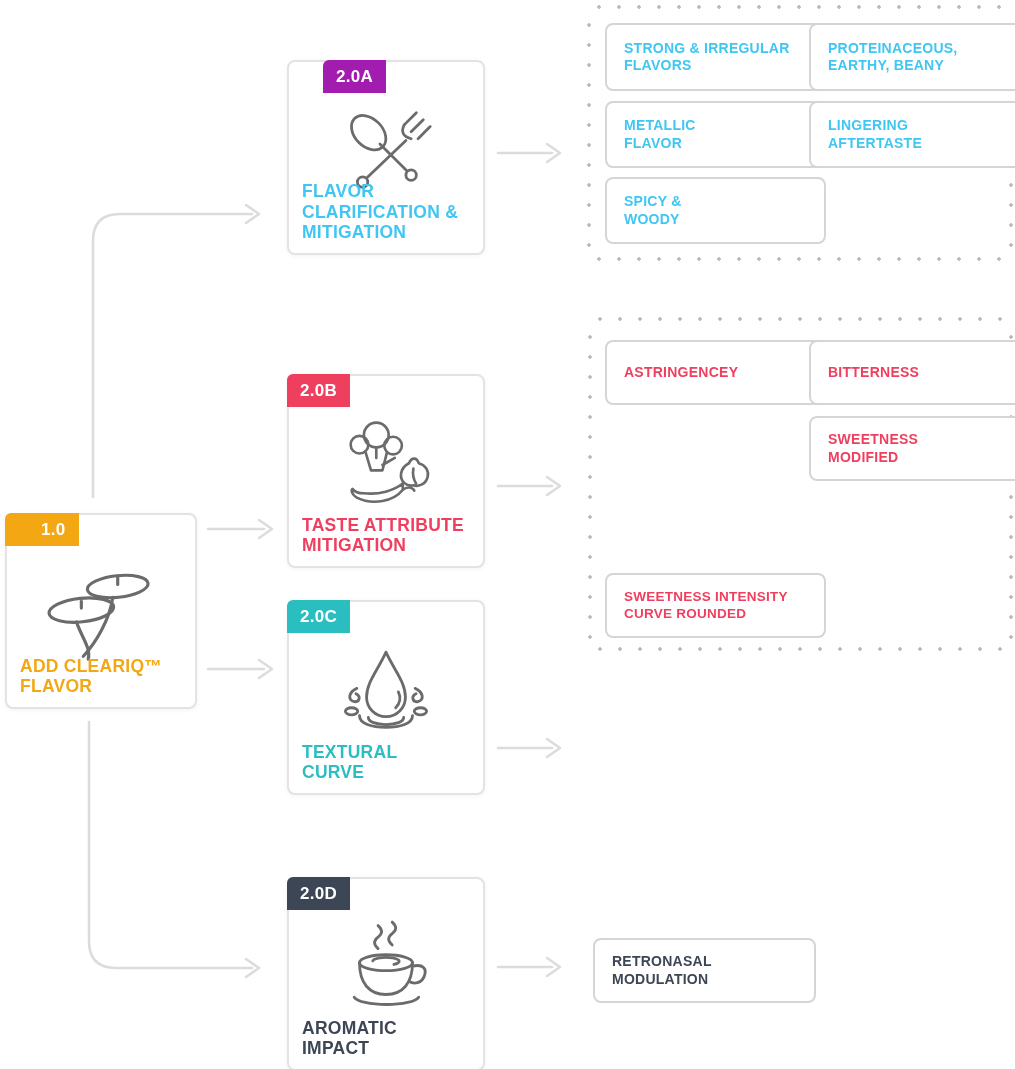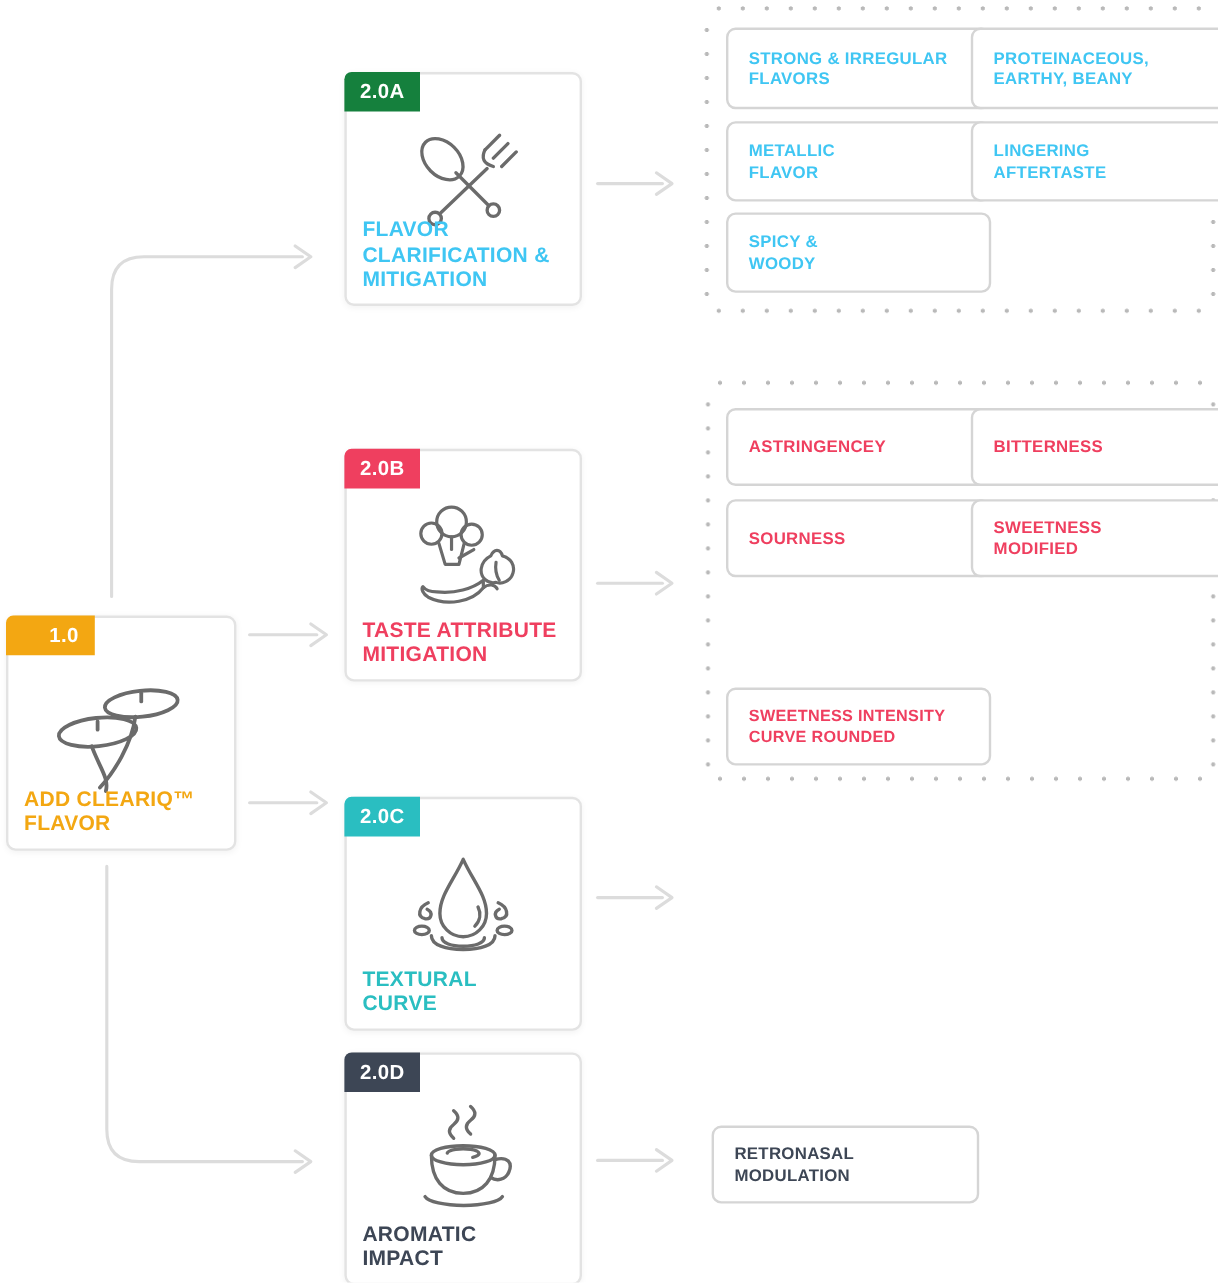--- a/index.html
+++ b/index.html
@@ -19,24 +19,24 @@
   }
   .node-icon{position:absolute;left:0;right:0;top:36px;display:flex;justify-content:center;}
   #node-root .node-icon{top:40px;}
   .node-label{
     position:absolute;left:13px;bottom:10px;font-weight:700;font-size:17.5px;
     line-height:1.18;letter-spacing:.25px;white-space:pre-line;
   }
   #node-root{left:5px;top:513px;width:188px;height:192px;}
   #node-a{left:287px;top:60px;width:194px;height:191px;}
   #node-b{left:287px;top:374px;width:194px;height:190px;}
-  #node-c{left:287px;top:664px;width:194px;height:191px;}
+  #node-c{left:287px;top:600px;width:194px;height:191px;}
   #node-d{left:287px;top:877px;width:194px;height:190px;}
   .c-orange{color:#F3A712;margin-top:20px;} .bg-orange{background:#F3A712;padding-left:36px;}
-  .c-cyan{color:#3FC6F3;}  .bg-cyan{background:#15803d;}
+  .c-cyan{color:#3FC6F3;}  .bg-cyan{background:#a21caf;margin-left:36px;}
   .c-pink{color:#EF3F5F;}  .bg-pink{background:#EF3F5F;}
   .c-teal{color:#2ABEC1;}  .bg-teal{background:#2ABEC1;}
   .c-slate{color:#3D4655;} .bg-slate{background:#3D4655;}
   
   .group{position:absolute;}
   .dots-h,.dots-v{position:absolute;}
   .dots-h{height:4px;left:2px;right:2px;
     background-image:radial-gradient(circle,#B9B9B9 1.5px,transparent 1.9px);
     background-size:20px 4px;background-position:0 center;}
   .dots-v{width:4px;top:10px;bottom:10px;
@@ -215,21 +215,20 @@
 WOODY</div>
   </div>
 
   <div class="group" id="group-b">
     <div class="dots-h dots-top"></div>
     <div class="dots-h dots-bottom"></div>
     <div class="dots-v dots-left"></div>
     <div class="dots-v dots-right"></div>
     <div class="outcome c-pink" id="out-b1">ASTRINGENCEY</div>
     <div class="outcome c-pink" id="out-b2">BITTERNESS</div>
-    <div class="outcome c-pink" id="out-b3">SOURNESS</div>
     <div class="outcome c-pink" id="out-b4">SWEETNESS
 MODIFIED</div>
     <div class="outcome c-pink small" id="out-b6">SWEETNESS INTENSITY
 CURVE ROUNDED</div>
   </div>
 
 
   <div class="outcome c-slate" id="out-d1">RETRONASAL
 MODULATION</div>
 

